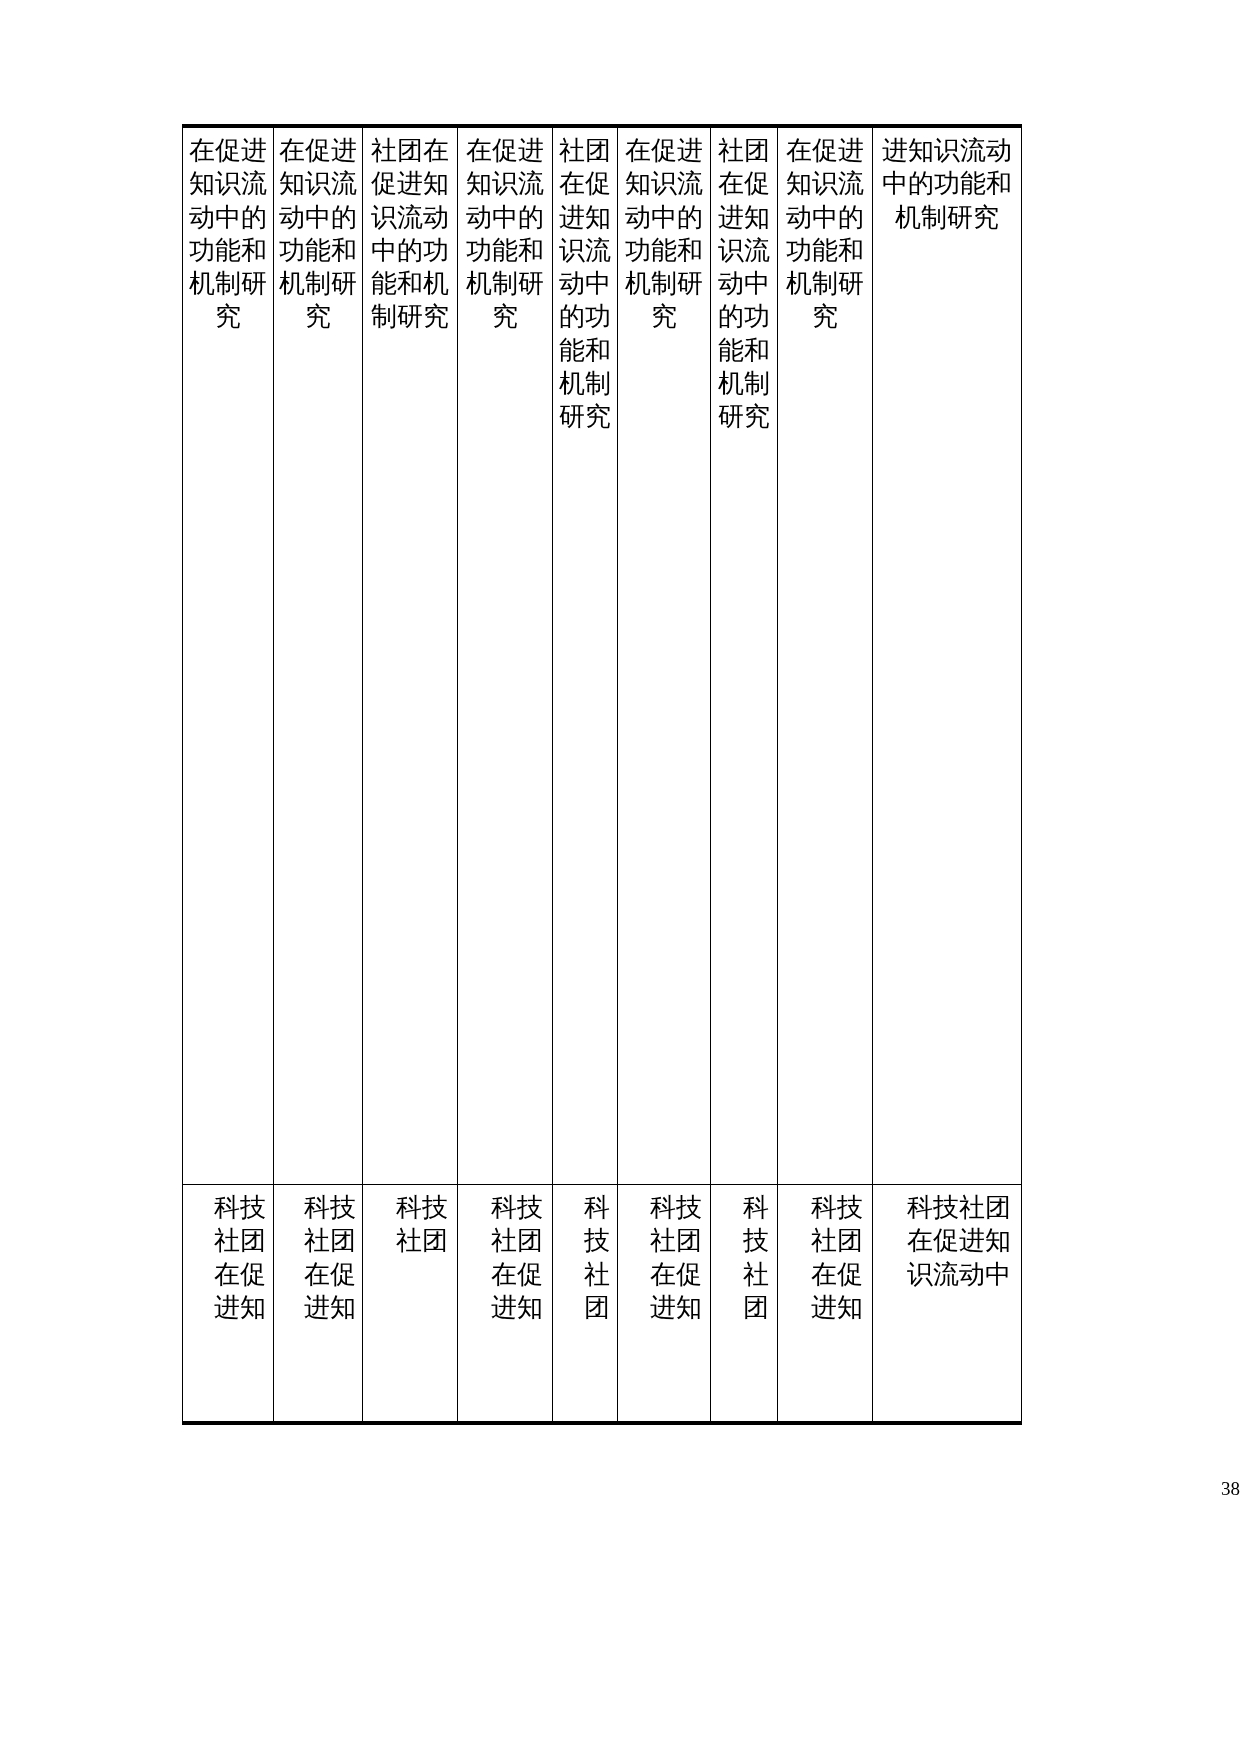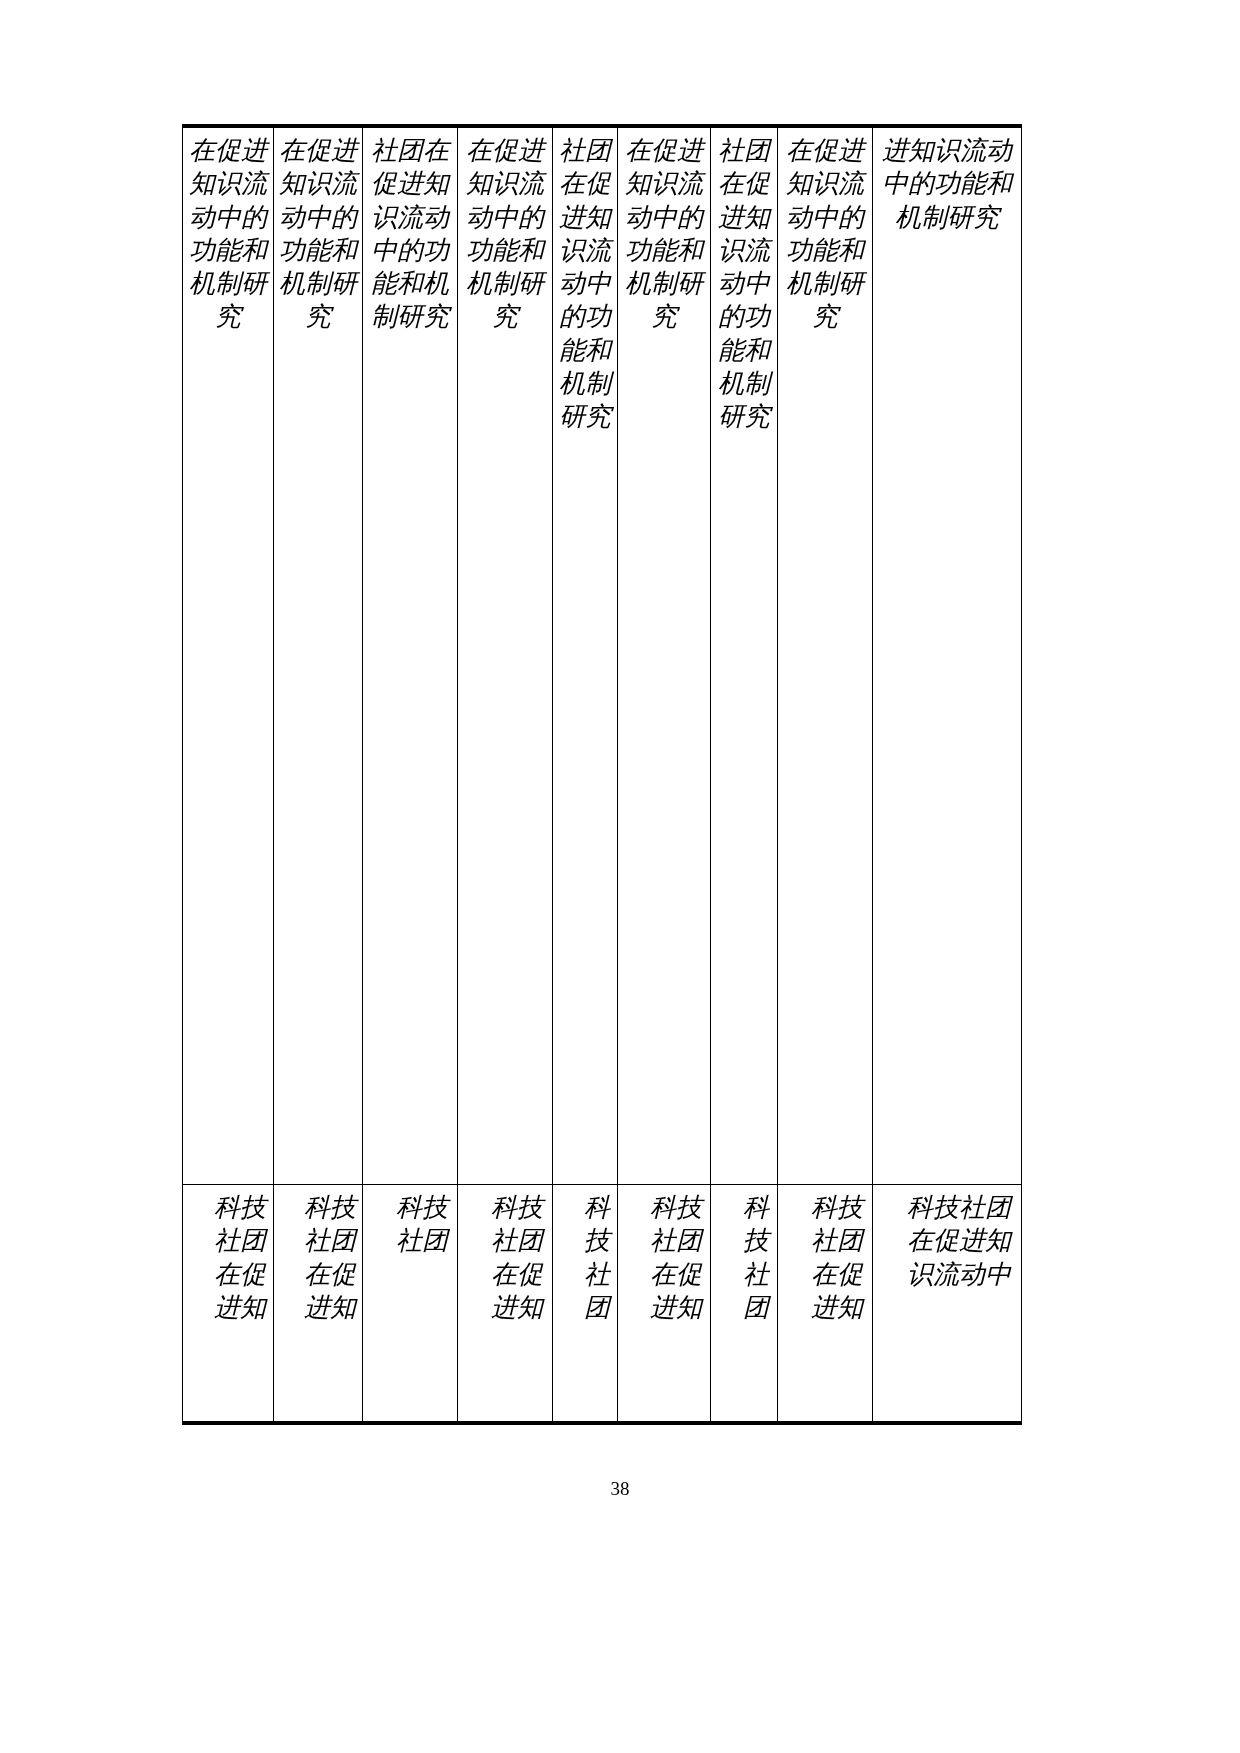--- a/index.html
+++ b/index.html
@@ -55,31 +55,30 @@
   .c3 { width: 86px; }
   .c4 { width: 56px; }
   .c5 { width: 84px; }
   .c6 { width: 58px; }
   .c7 { width: 86px; }
   .c8 { width: 140px; }
 
   .cell-text {
     display: block;
     white-space: pre-wrap;
-    font-style: italic;
   }
   .row-top td { height: 1042px; }
   .row-bottom td { height: 222px; }
 
   .page-number {
     position: absolute;
     left: 0;
     top: 1478px;
     width: 1240px;
-    text-align: center;
+    text-align: right;
     font-size: 19px;
     font-family: "Liberation Serif", "DejaVu Serif", serif;
     color: #000;
   }
 </style>
 </head>
 <body>
 
 <div class="page">
 

